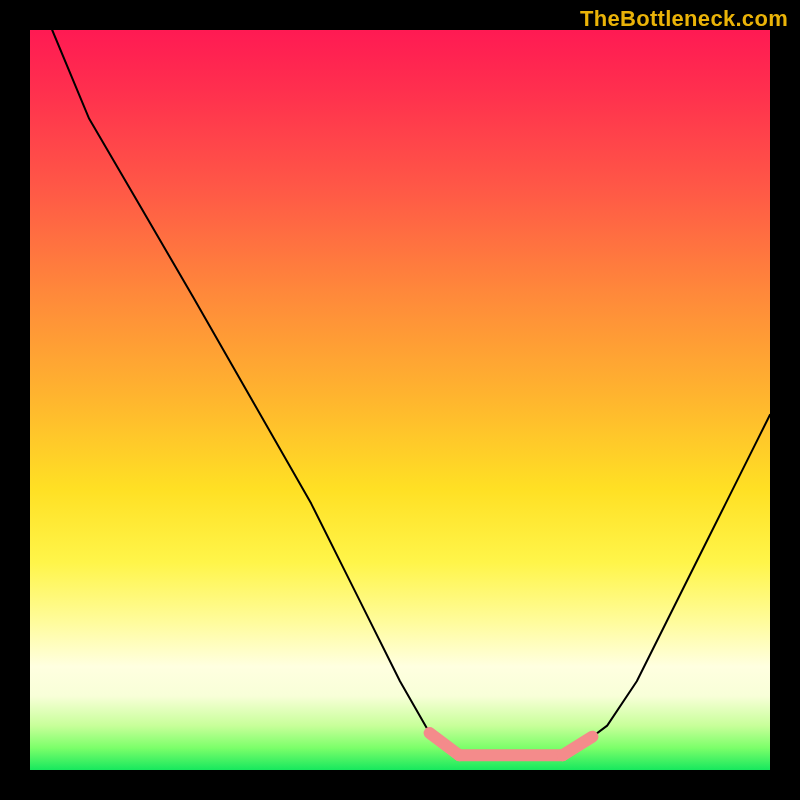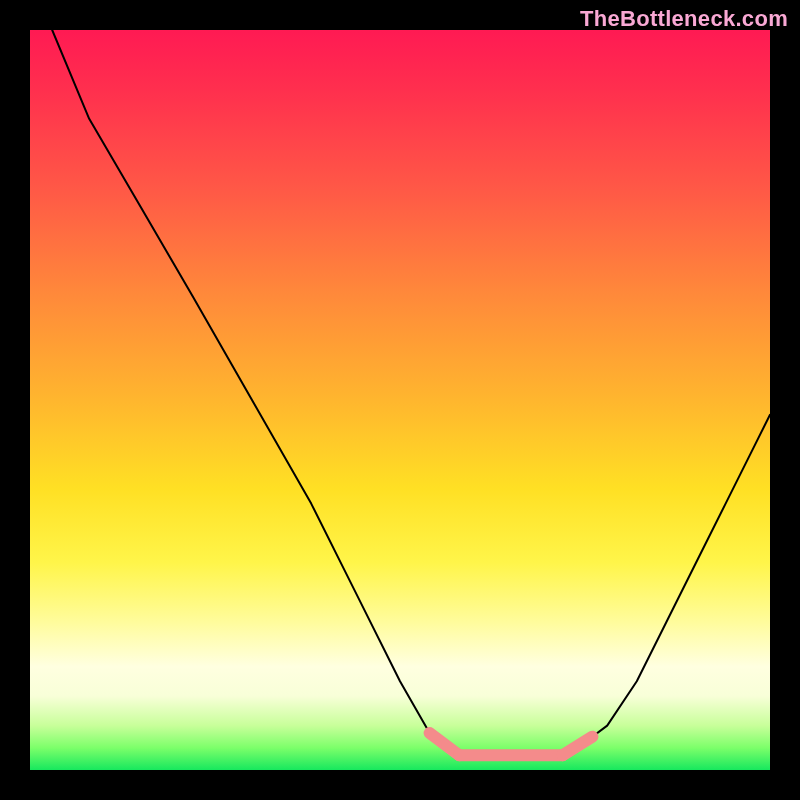--- a/index.html
+++ b/index.html
@@ -14,21 +14,21 @@
   .frame {
     position: relative;
     width: 800px;
     height: 800px;
     background: #000;
   }
   .watermark {
     position: absolute;
     top: 6px;
     right: 12px;
-    color: #f9a8d4;
+    color: #eab308;
     font-size: 22px;
     font-weight: 600;
     letter-spacing: 0.3px;
     user-select: none;
   }
   .plot-area {
     position: absolute;
     left: 30px;
     top: 30px;
     width: 740px;

